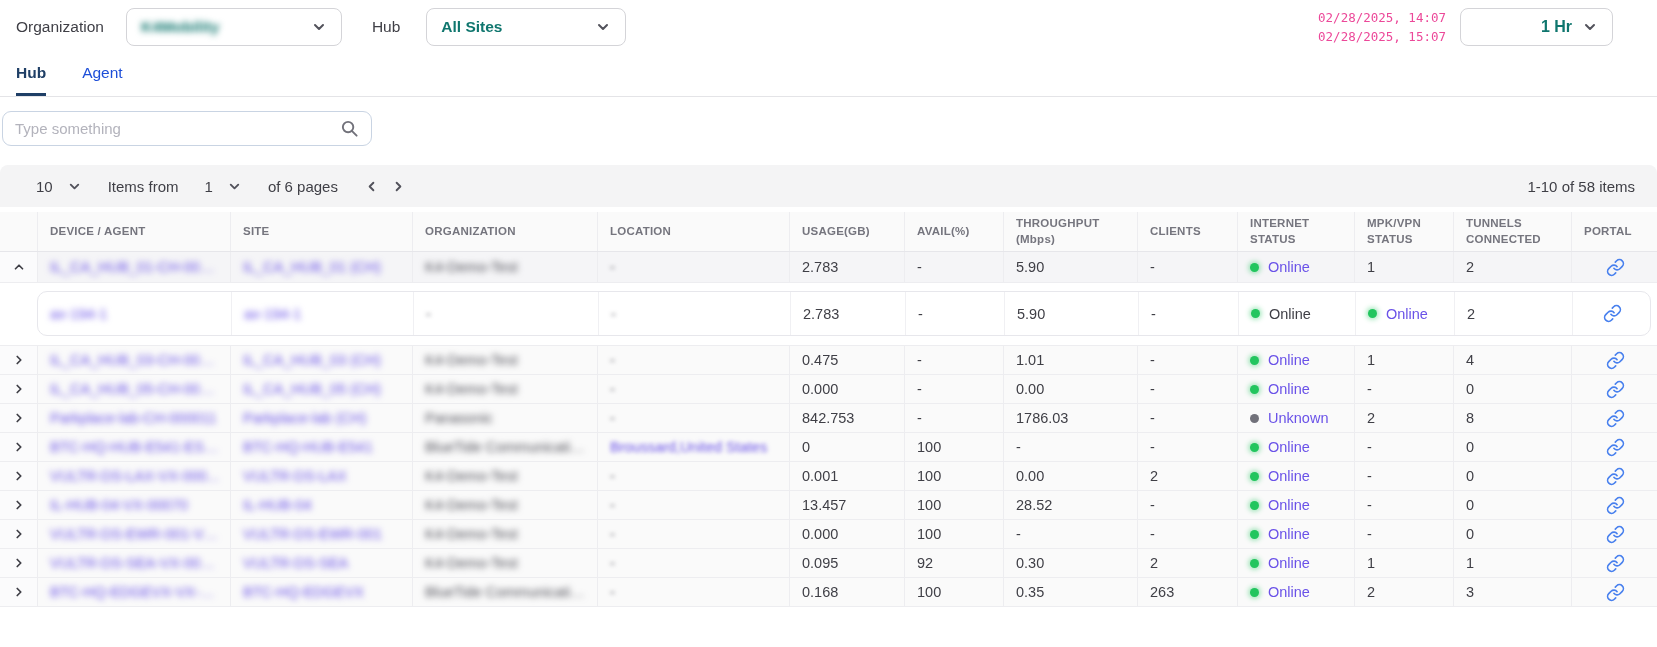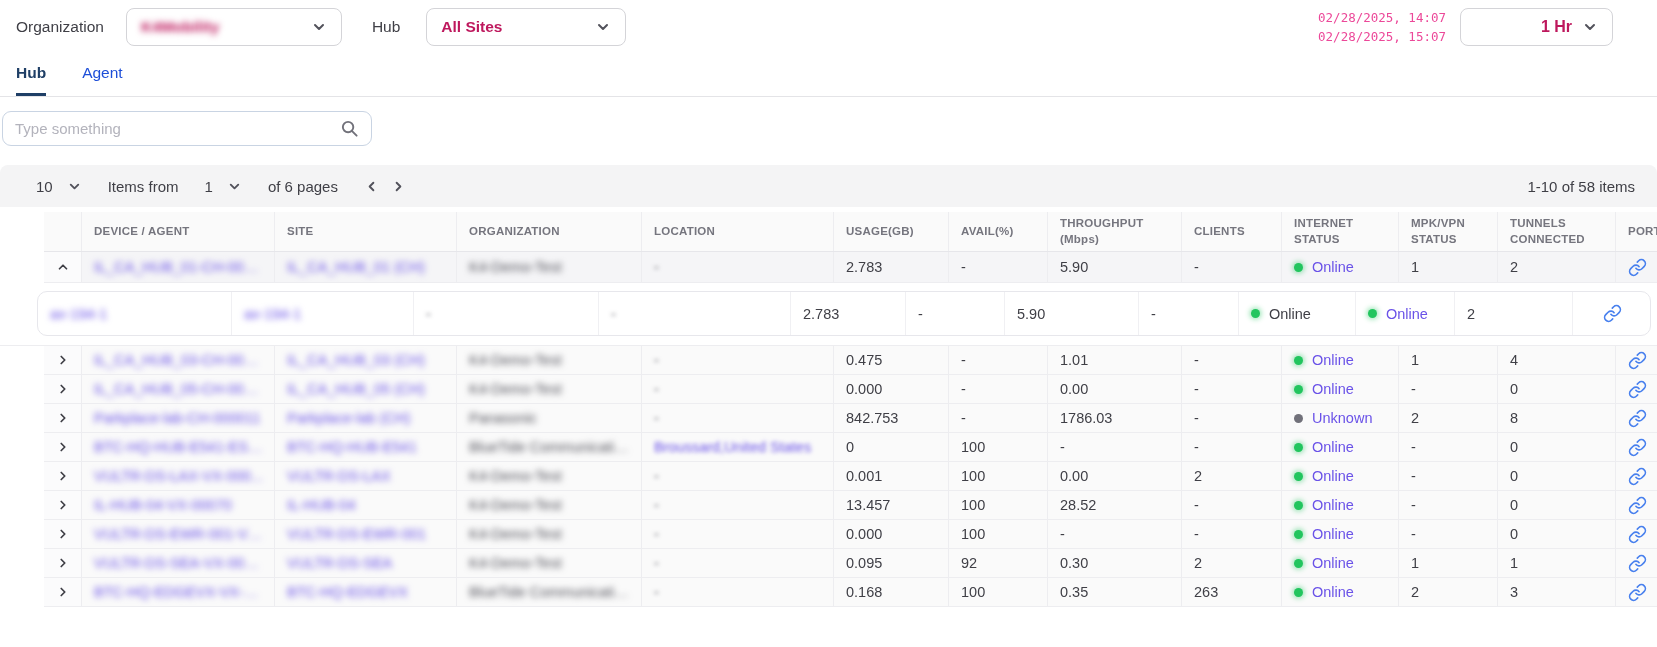--- a/index.html
+++ b/index.html
@@ -5,21 +5,21 @@
   * { margin:0; padding:0; box-sizing:border-box; }
   html,body { width:1657px; height:647px; background:#fff; overflow:hidden;
     font-family:"Liberation Sans", sans-serif; color:#3f3f46; }
 
   
   .topbar { display:flex; align-items:center; height:50px; padding:4px 44px 0 16px; }
   .tb-label { font-size:15.5px; color:#3f3f46; }
   .select { display:flex; align-items:center; justify-content:space-between;
     border:1px solid #d4d4d8; border-radius:8px; background:#fff; height:38px;
     padding:0 14px; cursor:pointer; }
-  .select .sel-val { font-size:15.5px; font-weight:700; color:#be185d; white-space:nowrap; }
+  .select .sel-val { font-size:15.5px; font-weight:700; color:#0f766e; white-space:nowrap; }
   .org-select { width:216px; margin-left:22px; }
   .sites-select { width:200px; margin-left:26px; }
   .tb-hub-label { margin-left:30px; }
   .chev { width:16px; height:16px; stroke:#52525b; fill:none; stroke-width:2;
     stroke-linecap:round; stroke-linejoin:round; flex:0 0 auto; margin-left:10px; }
   .spacer { flex:1; }
   .timestamps { text-align:right; font-family:"DejaVu Sans Mono", monospace;
     font-size:12.5px; line-height:1.55; color:#ec4899; margin-right:14px; }
   .range-select { width:153px; justify-content:flex-end; }
   .range-select .sel-val { font-size:16px; }
@@ -43,21 +43,21 @@
     display:flex; align-items:center; padding:0 22px 0 36px; font-size:15px; color:#3f3f46; }
   .pg-item { display:flex; align-items:center; cursor:pointer; }
   .pg-chev { width:15px; height:15px; stroke:#52525b; fill:none; stroke-width:2;
     stroke-linecap:round; stroke-linejoin:round; }
   .pg-gap { margin-left:26px; }
   .pg-text { cursor:default; }
   .pg-range { margin-left:auto; }
 
   
   .table { margin-top:5px; width:1657px; font-size:14.5px; }
-  .grid-row { display:grid; grid-template-columns:37px 193px 182px 185px 192px 115px 99px 134px 100px 117px 99px 118px 1fr;margin-left:44px; }
+  .grid-row { display:grid; grid-template-columns:37px 193px 182px 185px 192px 115px 99px 134px 100px 117px 99px 118px 1fr; }
   .thead { background:#fafafa; border-bottom:1px solid #e6e6ea; }
   .th { min-height:37px; display:flex; align-items:center; padding:4px 8px 4px 12px;
     font-size:11.5px; font-weight:700; color:#75757e; letter-spacing:.02em;
     line-height:1.35; white-space:pre-line; border-left:1px solid #ededf0;
     font-stretch:condensed; }
   .th:first-child { border-left:none; }
   .row { background:#fafafa; border-bottom:1px solid #ededf0; height:29px; }
   .row.expanded { background:#f5f5f7; height:31px; }
   .cell { display:flex; align-items:center; padding:0 10px 0 12px; overflow:hidden;
     border-left:1px solid #ededf0; }

